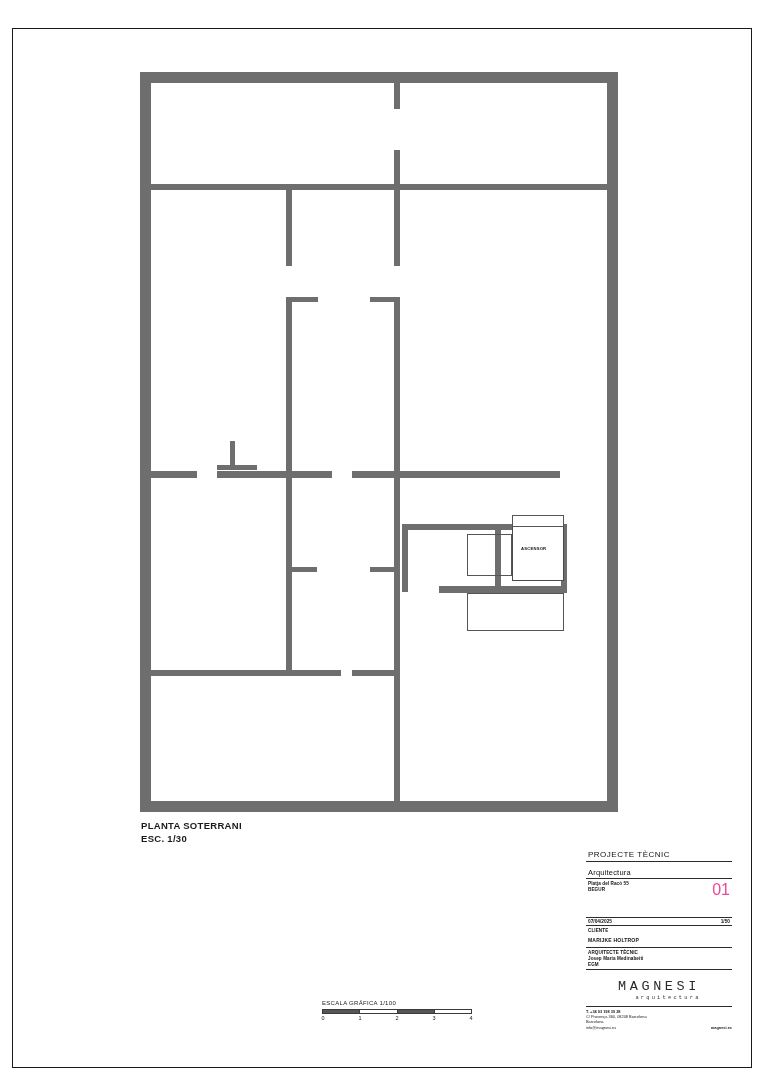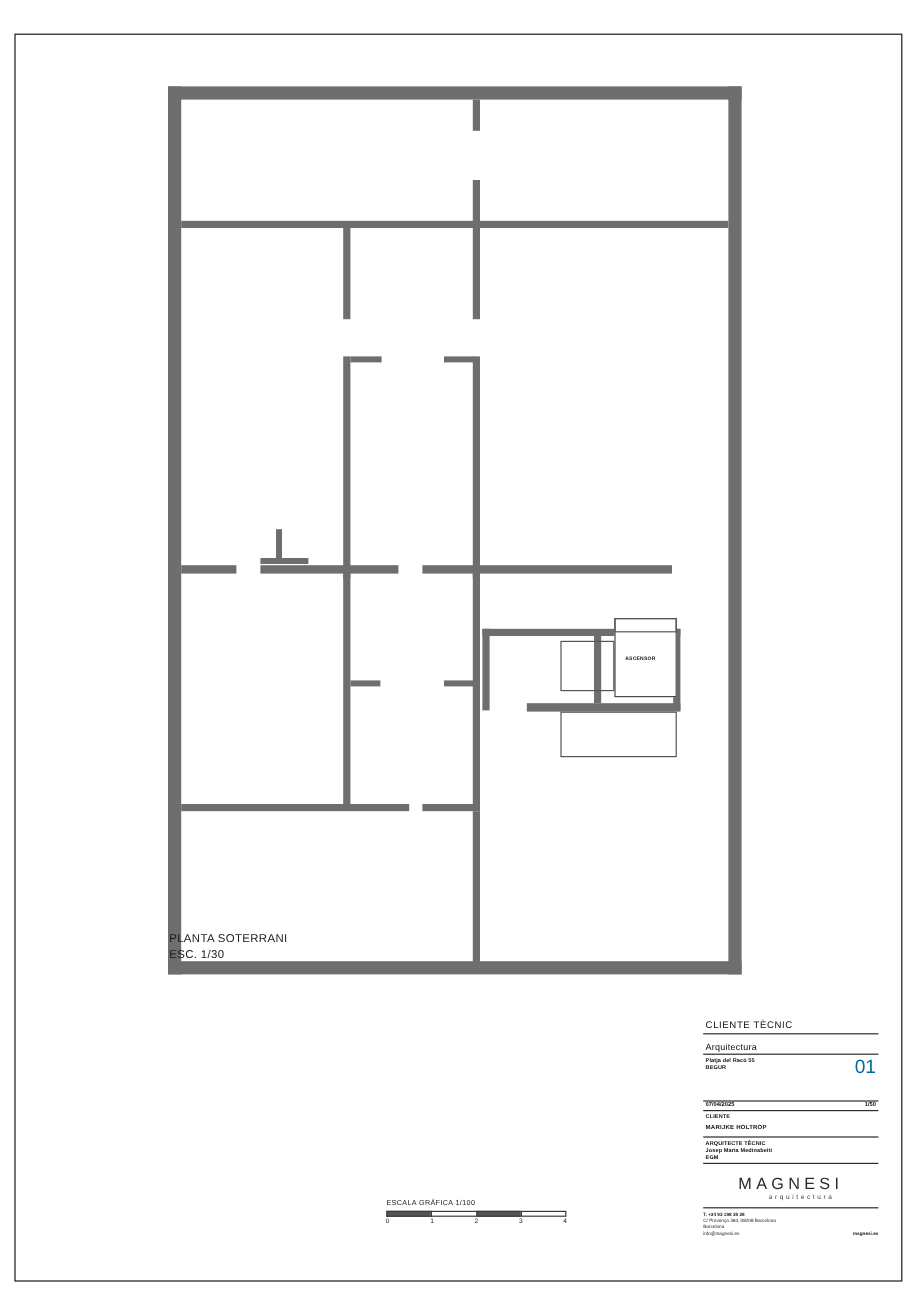--- a/index.html
+++ b/index.html
@@ -55,25 +55,26 @@
     font-size: 4.2px;
     letter-spacing: .2px;
     color: #111;
     font-weight: bold;
     white-space: nowrap;
   }
 
   
   #plan-caption {
     position: absolute;
-    left: 141px; top: 776px;
+    left: 141px; top: 819px;
     font-size: 9.5px;
     line-height: 13px;
     color: #1a1a1a;
     letter-spacing: .3px;
+    font-weight: bold;
   }
 
   
   #graphic-scale {
     position: absolute;
     left: 322px; top: 1000px;
     width: 155px;
   }
   #graphic-scale .gs-title {
     font-size: 6px;
@@ -127,35 +128,36 @@
   .tb-t1 { font-size: 8px; letter-spacing: .5px; padding-top: 4px; }
   .tb-t2 { font-size: 7.5px; letter-spacing: .2px; padding-top: 6px; }
   .tb-small { font-size: 4.6px; line-height: 6px; letter-spacing: .1px; font-weight: bold; }
   .tb-small2 { font-size: 4.6px; line-height: 6px; letter-spacing: .1px; }
   .tb-num {
     position: absolute;
     right: 2px;
     bottom: 16px;
     font-size: 16px;
     letter-spacing: 0;
-    color: #0369a1;
+    color: #ec4899;
   }
   .tb-dateline {
     display: flex;
     justify-content: space-between;
     font-size: 4.8px;
     font-weight: bold;
     padding: 1px 2px 1.5px 2px;
     border-bottom: 1px solid #2b2b2b;
   }
   .tb-numwrap { position: relative; height: 22px; }
   .tb-bold { font-size: 5px; font-weight: bold; letter-spacing: .2px; }
   #logo {
     text-align: center;
     padding-top: 9px;
+    font-family: Liberation Mono, monospace;
   }
   #logo .logo-main {
     font-size: 13.5px;
     letter-spacing: 3.6px;
     color: #2a2a2a;
   }
   #logo .logo-sub {
     font-size: 5.4px;
     letter-spacing: 2.2px;
     color: #3a3a3a;
@@ -257,21 +259,21 @@
       <i style="left:1px;">0</i>
       <i style="left:38px;">1</i>
       <i style="left:75px;">2</i>
       <i style="left:112px;">3</i>
       <i style="left:149px;">4</i>
     </div>
   </div>
 
   <div id="title-block">
 
-    <div class="tb-row tb-t1">CLIENTE  TÈCNIC</div>
+    <div class="tb-row tb-t1">PROJECTE  TÈCNIC</div>
 
     <div class="tb-row tb-t2">Arquitectura</div>
 
     <div class="tb-row">
       <div class="tb-small">Platja  del Racó  55</div>
       <div class="tb-small">BEGUR</div>
       <div class="tb-numwrap">
         <div class="tb-num">01</div>
       </div>
     </div>

